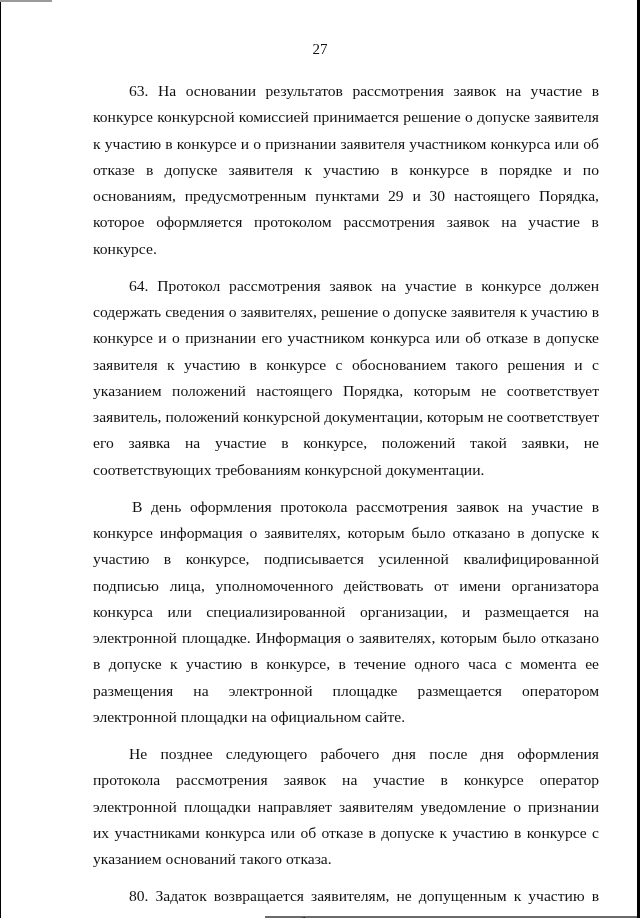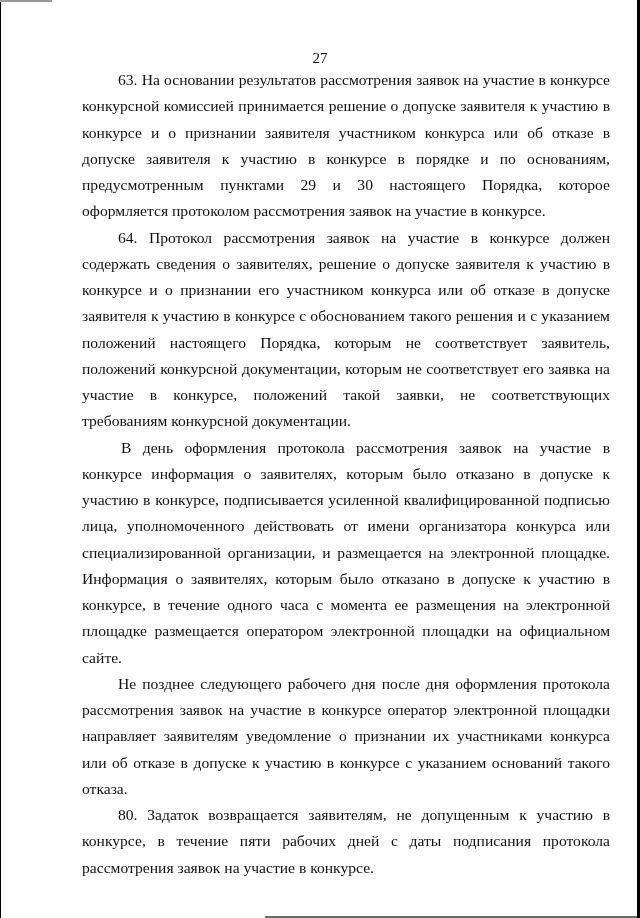--- a/index.html
+++ b/index.html
@@ -34,37 +34,37 @@
       background: #9a9a9a;
     }
     .scan-border-bottom {
       position: absolute;
       left: 265px; bottom: 0;
       width: 372px; height: 2px;
       background: #6a6a6a;
     }
     .page-number {
       position: absolute;
-      top: 50px;
+      top: 41px;
       left: 0;
       width: 640px;
       text-align: center;
       font-size: 15px;
       line-height: 16px;
     }
     .content {
       position: absolute;
       left: 82px;
       top: 67px;
       width: 528px;
       font-size: 15.6px;
       line-height: 26.25px;
     }
     .para {
-      margin: 0;
+      margin: 11px;
       text-indent: 36px;
       text-align: justify;
       hyphens: none;
     }
     .para.indent-extra {
       text-indent: 39px;
     }
   </style>
 </head>
 <body>

